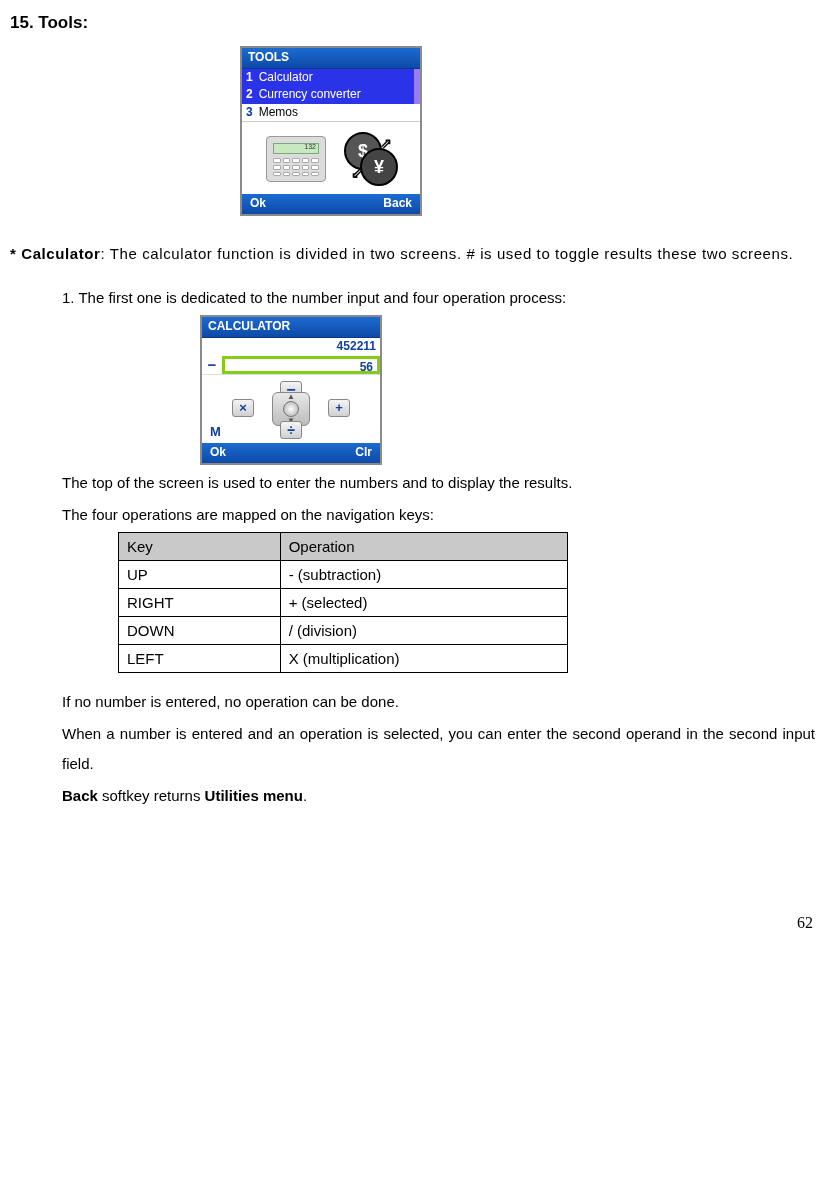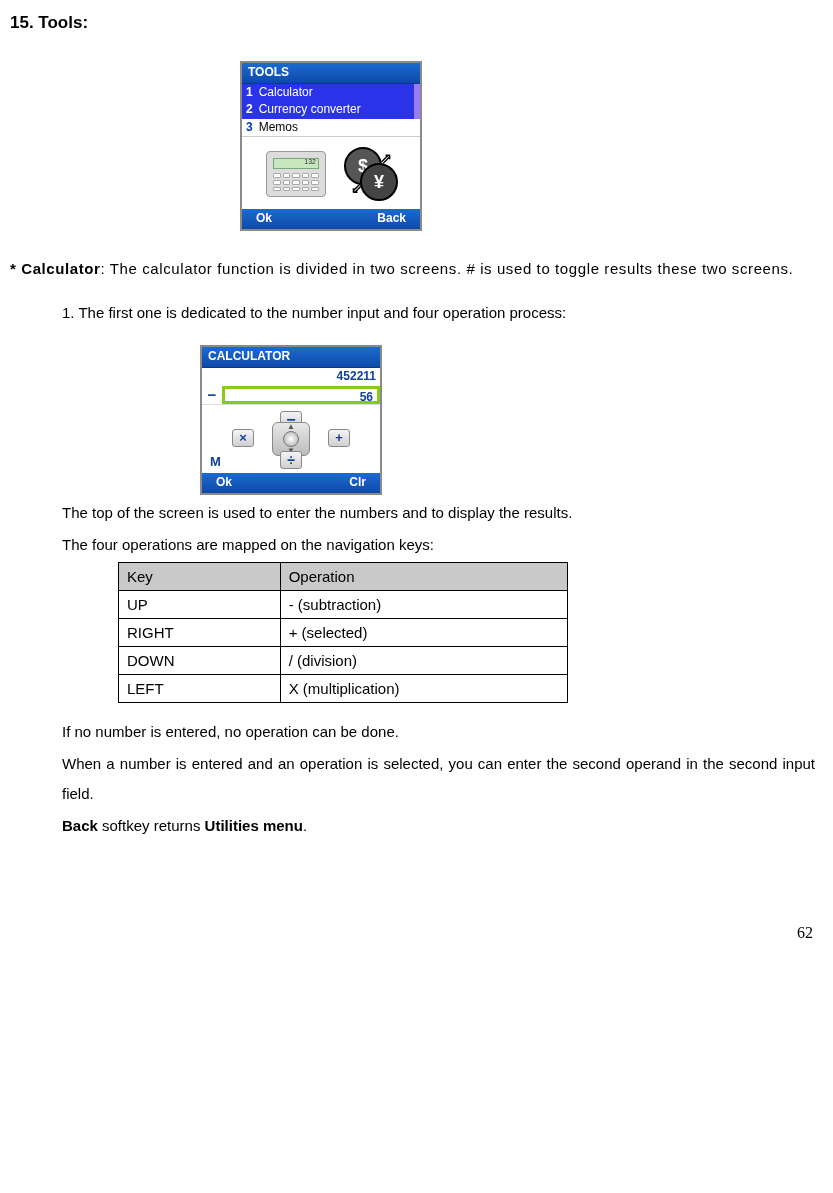--- a/index.html
+++ b/index.html
@@ -23,36 +23,35 @@
   }
   .phone {
     display: inline-block;
     width: 182px;
     border: 2px solid #8a8a8a;
     background: #f0f0f0;
     font-family: Tahoma, Arial, sans-serif;
     font-size: 12px;
     line-height: 1.3;
     box-sizing: border-box;
-    margin-top: 15px;
   }
   .phone .topbar {
     background: linear-gradient(#1c6bd0, #0d4aa8);
     color: #fff;
     font-weight: bold;
     padding: 2px 6px;
     border-bottom: 1px solid #063a88;
   }
   .phone .softbar {
     background: linear-gradient(#1c6bd0, #0d4aa8);
     color: #fff;
     font-weight: bold;
     display: flex;
     justify-content: space-between;
-    padding: 2px 14px;
+    padding: 2px 8px;
   }
   .phone .body {
     background: #fff;
     position: relative;
   }
 
   
   .menulist .row {
     display: flex;
     gap: 6px;
@@ -256,21 +255,21 @@
   }
   table.ops th {
     background: #c9c9c9;
   }
   table.ops th:first-child, table.ops td:first-child { width: 36%; }
 
   .pgnum {
     text-align: right;
     font-family: "Times New Roman", serif;
     font-size: 16px;
-    margin-top: 76px;
+    margin-top: 96px;
     padding-right: 10px;
   }
   b { font-weight: bold; }
 </style>
 </head>
 <body>
 
 <h2 class="section">15. Tools:</h2>
 
 <div class="center">

